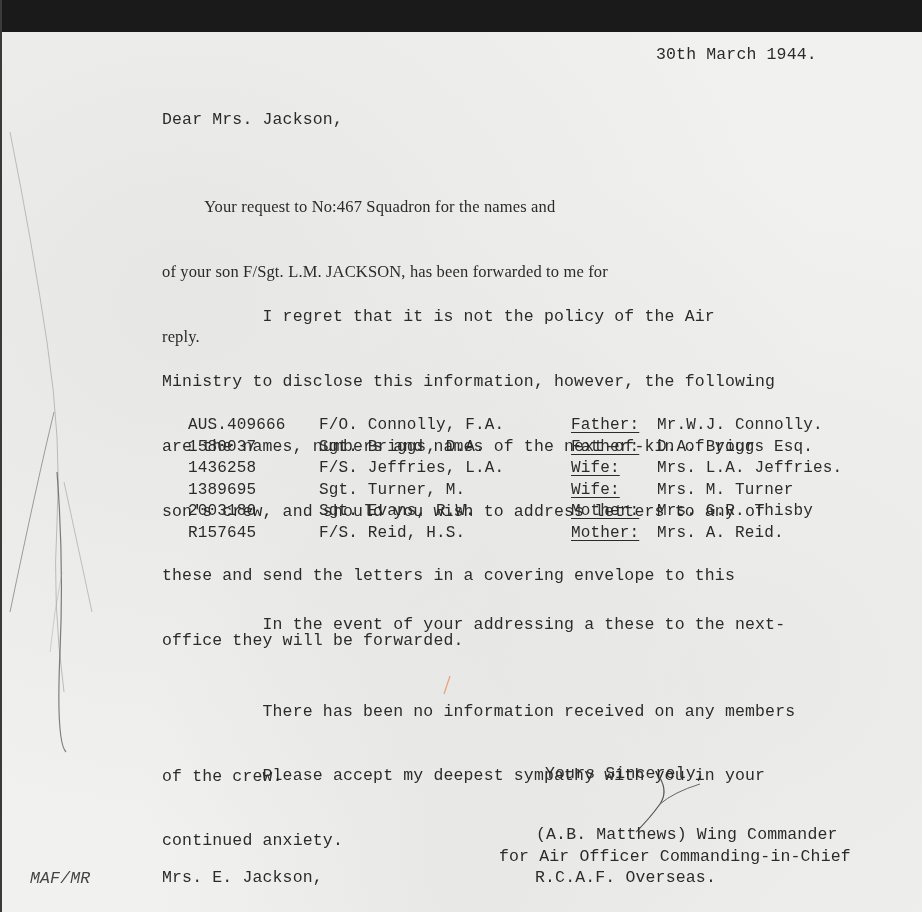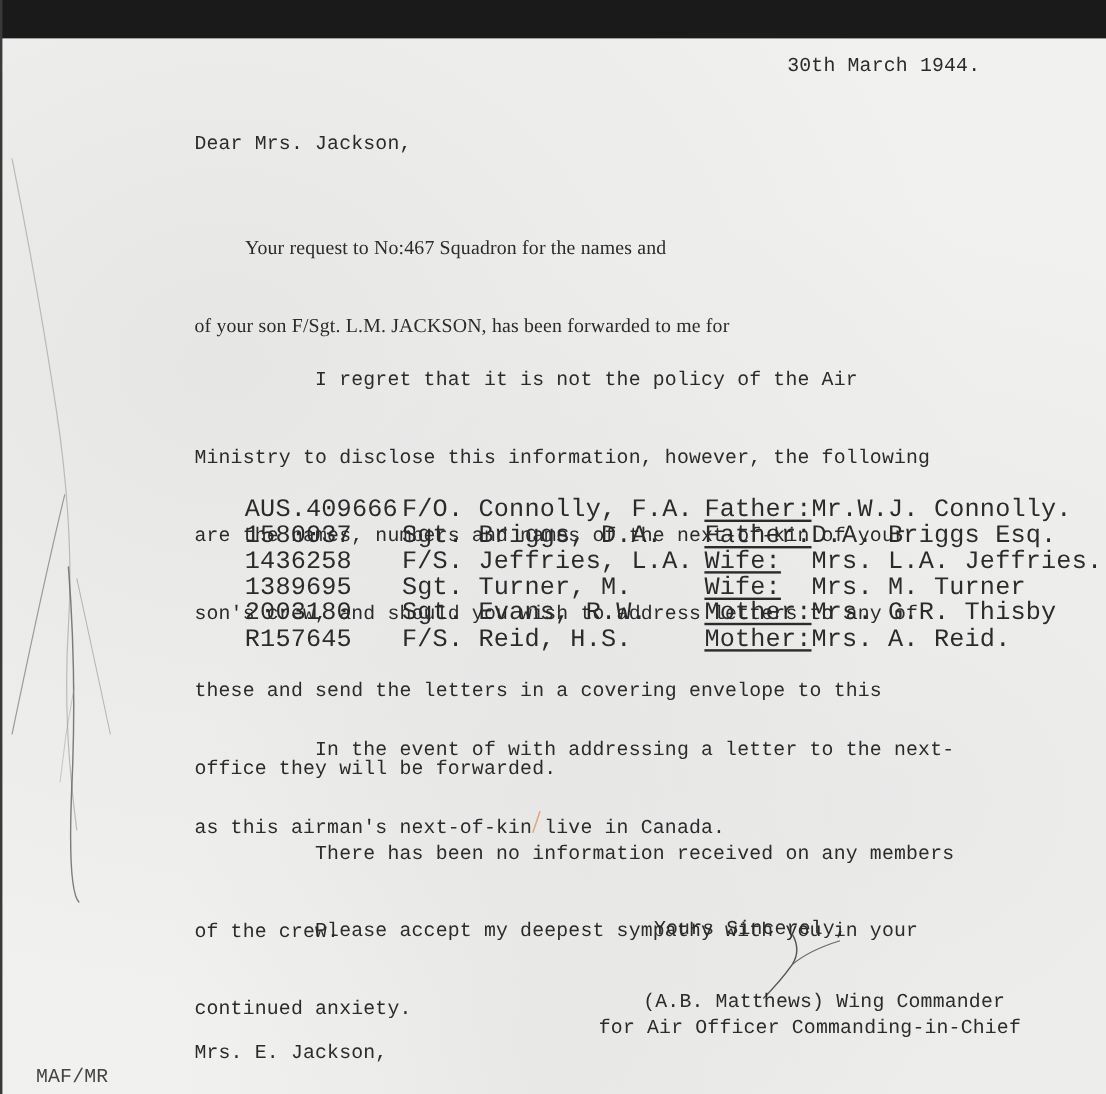--- a/index.html
+++ b/index.html
@@ -52,46 +52,46 @@
     .salutation { left: 160px; top: 77px; }
     .p1 { left: 160px; top: 121px; font-family: Liberation Serif, serif; }
     .p2 { left: 160px; top: 231px; }
     .p3 { left: 160px; top: 539px; }
     .p4 { left: 160px; top: 626px; }
     .p5 { left: 160px; top: 690px; }
     .p-line { display: block; }
 
     .crew-table {
       position: absolute;
-      left: 202px;
+      left: 186px;
       top: 383px;
       border-collapse: collapse;
       font-family: "Liberation Mono", "DejaVu Sans Mono", monospace;
-      font-size: 21px;
+      font-size: 16px;
       color: #2b2b2b;
     }
     .crew-table td {
       padding: 0;
       height: 21.6px;
       line-height: 21.6px;
       white-space: pre;
       vertical-align: top;
     }
     .col-num { width: 131px; }
     .col-name { width: 252px; }
     .col-rel { width: 86px; text-decoration: underline; text-underline-offset: 3px; }
     .col-kin { }
 
     .closing { left: 543px; top: 731px; }
     .sig-name { left: 534px; top: 792px; }
     .sig-title { left: 497px; top: 814px; }
     .sig-org { left: 533px; top: 835px; }
 
     .addr { left: 160px; top: 792px; }
-    .ref { left: 28px; top: 855px; color: #444; }
+    .ref { left: 28px; top: 836px; color: #444; font-style: italic; }
 
     .signature {
       position: absolute;
       left: 620px;
       top: 742px;
       width: 80px;
       height: 60px;
     }
     .pen-mark {
       position: absolute;
@@ -116,20 +116,21 @@
     <path d="M60 480 Q 52 520 48 560" stroke="#999" stroke-width="0.8" fill="none" opacity="0.5"></path>
   </svg>
 
   <p class="t date">30th March 1944.</p>
 
   <p class="t salutation">Dear Mrs. Jackson,</p>
 
   <div class="t p1">
     <span class="p-line">          Your request to No:467 Squadron for the names and</span>
     <span class="p-line">of your son F/Sgt. L.M. JACKSON, has been forwarded to me for</span>
+    <span class="p-line">reply.</span>
   </div>
 
   <div class="t p2">
     <span class="p-line">          I regret that it is not the policy of the Air</span>
     <span class="p-line">Ministry to disclose this information, however, the following</span>
     <span class="p-line">are the names, numbers and names of the next-of-kin of your</span>
     <span class="p-line">son's crew, and should you wish to address letters to any of</span>
     <span class="p-line">these and send the letters in a covering envelope to this</span>
     <span class="p-line">office they will be forwarded.</span>
   </div>
@@ -169,22 +170,21 @@
       <tr>
         <td class="col-num">R157645</td>
         <td class="col-name">F/S. Reid, H.S.</td>
         <td class="col-rel">Mother:</td>
         <td class="col-kin">Mrs. A. Reid.</td>
       </tr>
     </tbody>
   </table>
 
   <div class="t p3">
-    <span class="p-line">          In the event of with addressing a letter to the next-</span>
-    <span class="p-line">as this airman's next-of-kin live in Canada.</span>
+    <span class="p-line">          In the event of your addressing a these to the next-</span>
   </div>
 
   <div class="t p4">
     <span class="p-line">          There has been no information received on any members</span>
     <span class="p-line">of the crew.</span>
   </div>
 
   <svg class="pen-mark" viewBox="0 0 10 20">
     <path d="M8 1 L2 19" stroke="#e8a070" stroke-width="1.2" fill="none"></path>
   </svg>
@@ -196,20 +196,21 @@
 
   <p class="t closing">Yours Sincerely,</p>
 
   <svg class="signature" viewBox="0 0 80 60">
     <path d="M38 4 Q 46 18 38 30 Q 28 44 14 58" stroke="#555" stroke-width="1.2" fill="none"></path>
     <path d="M38 30 Q 52 18 78 10" stroke="#666" stroke-width="1" fill="none"></path>
   </svg>
 
   <p class="t sig-name">(A.B. Matthews) Wing Commander</p>
   <p class="t sig-title">for Air Officer Commanding-in-Chief</p>
+  <p class="t sig-org">R.C.A.F. Overseas.</p>
 
   <div class="t addr">
     <span class="p-line">Mrs. E. Jackson,</span>
     <span class="p-line">Nipawin,</span>
     
     
   </div>
 
   <p class="t ref">MAF/MR</p>
 </div>

